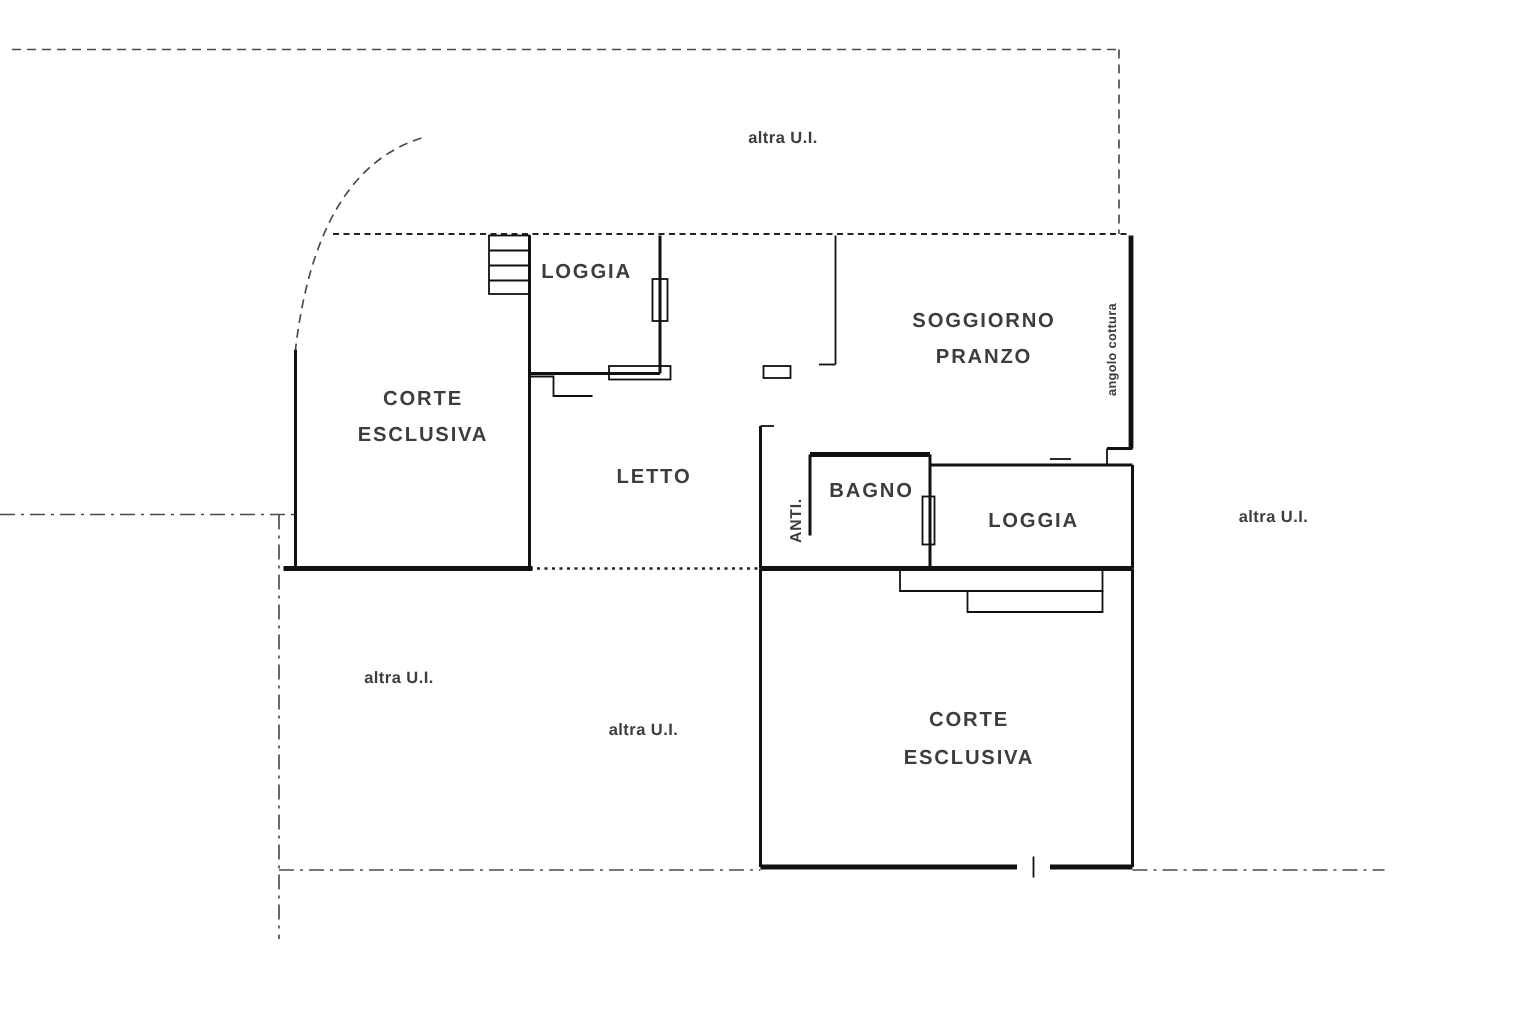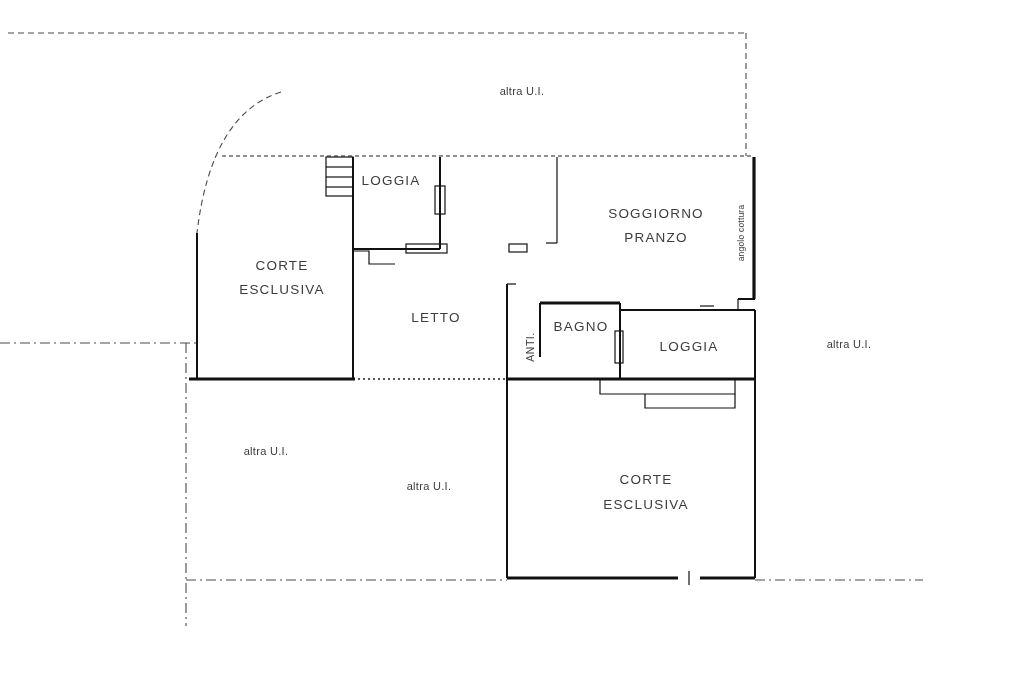--- a/index.html
+++ b/index.html
@@ -1,17 +1,17 @@
 <!DOCTYPE html>
 <html><head>
 <meta charset="utf-8">
 <style>
   html,body{margin:0;padding:0;background:#ffffff;}
   .stage{position:relative;width:1024px;height:626px;background:#ffffff;
-         font-family:"Liberation Sans",sans-serif;overflow:hidden;}
+         font-family:"Liberation Sans",sans-serif;overflow:hidden;font-weight:bold;}
   svg{display:block;}
   
   .w3{stroke:#111;stroke-width:3.2;fill:none;stroke-linecap:butt;}
   .w2{stroke:#111;stroke-width:2;fill:none;stroke-linecap:butt;}
   .w1{stroke:#111;stroke-width:1.2;fill:none;stroke-linecap:butt;}
   
   .d1{stroke:#4a4a4a;stroke-width:1.1;stroke-dasharray:6 4;fill:none;}
   .d2{stroke:#4a4a4a;stroke-width:1.1;stroke-dasharray:10 4 2 4;fill:none;}
   .d3{stroke:#222;stroke-width:1.2;stroke-dasharray:4 3;fill:none;}
   .dot{stroke:#222;stroke-width:1.6;stroke-dasharray:2 3;fill:none;}

